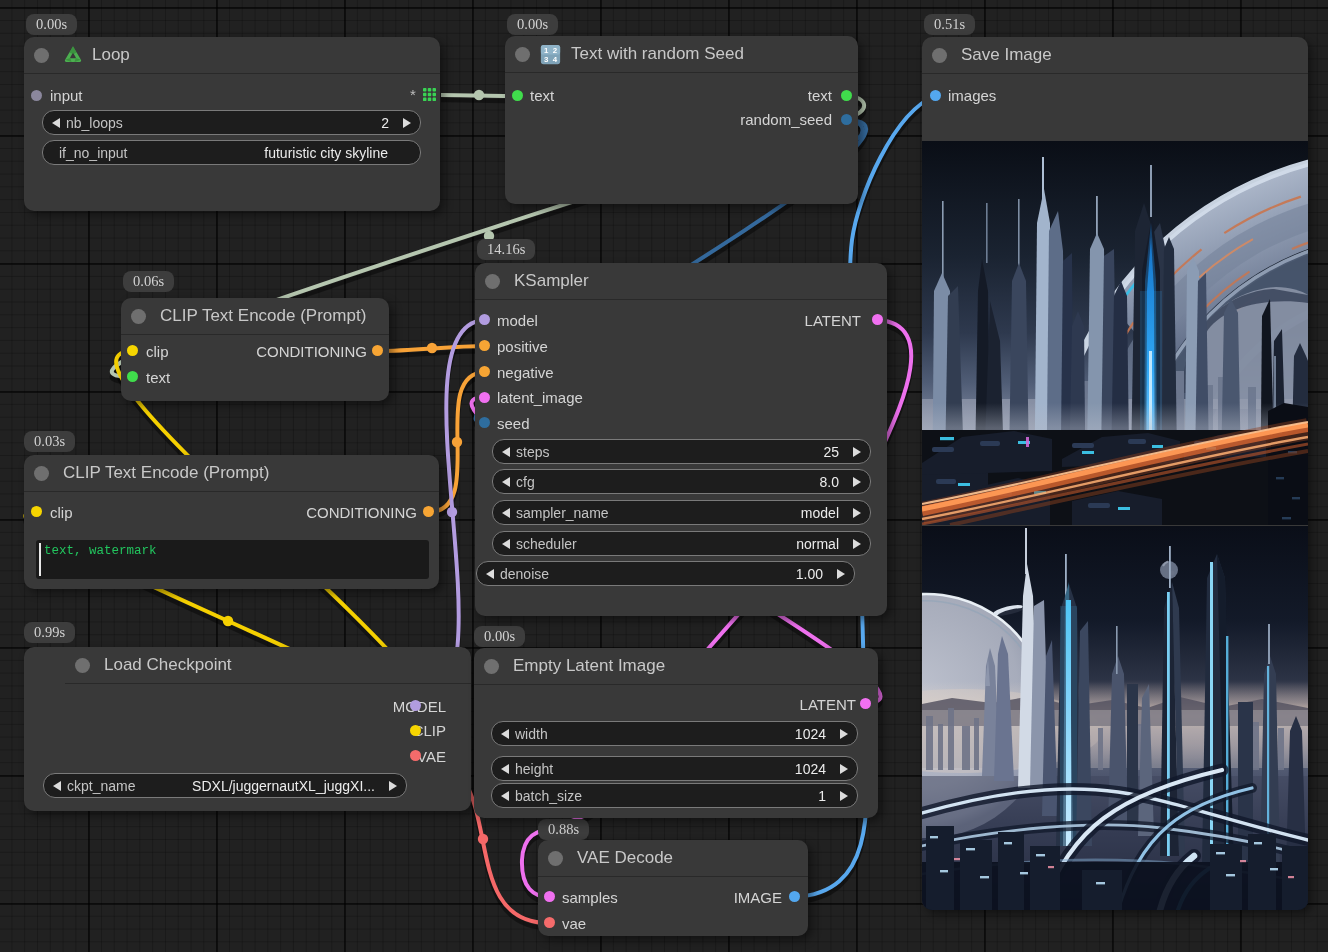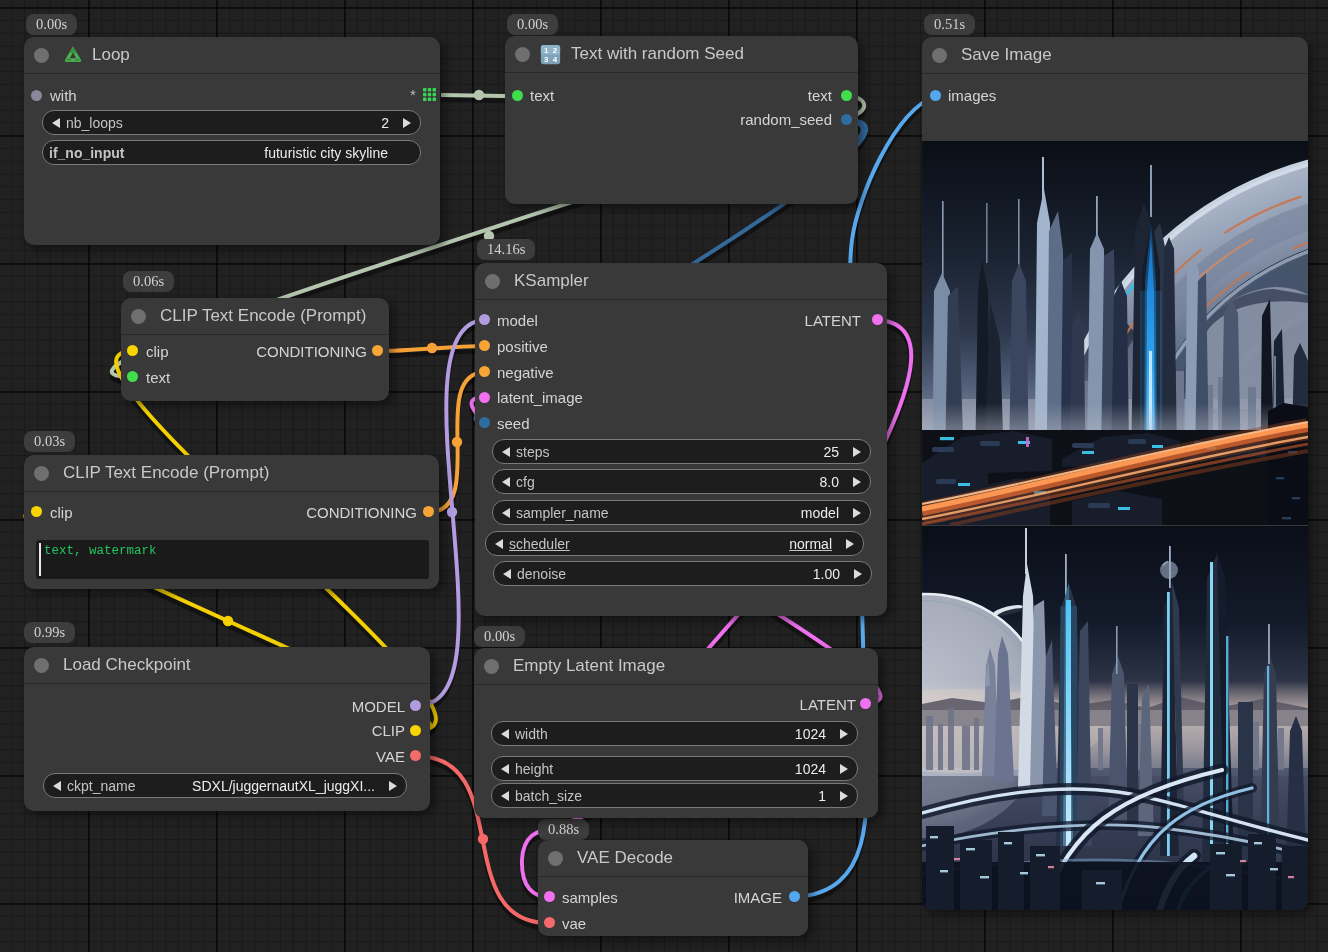--- a/index.html
+++ b/index.html
@@ -83,26 +83,26 @@
 <div class="badge" style="left:26px;top:14px;">0.00s</div>
 <div class="badge" style="left:507px;top:14px;">0.00s</div>
 <div class="badge" style="left:924px;top:14px;">0.51s</div>
 <div class="badge" style="left:477px;top:239px;">14.16s</div>
 <div class="badge" style="left:123px;top:271px;">0.06s</div>
 <div class="badge" style="left:24px;top:431px;">0.03s</div>
 <div class="badge" style="left:24px;top:622px;">0.99s</div>
 <div class="badge" style="left:474px;top:626px;">0.00s</div>
 <div class="badge" style="left:538px;top:819px;">0.88s</div>
 
-<div class="node" style="left:24px;top:37px;width:416px;height:208px;">
+<div class="node" style="left:24px;top:37px;width:416px;height:174px;">
   <div class="title"><div class="tdot"></div><svg width="22" height="22" viewBox="0 0 24 24" style="margin-right:8px;">
         <path fill-rule="evenodd" fill="#4caf50" d="M12,2.4 L16,9.2 L20.6,17.2 C21.4,18.6 20.6,19.6 19.2,19.6 L4.8,19.6 C3.4,19.6 2.6,18.6 3.4,17.2 L8,9.2 Z M12,9.4 L9.1,14.4 C8.7,15.1 9,15.6 9.8,15.6 L14.2,15.6 C15,15.6 15.3,15.1 14.9,14.4 Z"></path>
         <path fill="#2e7d32" d="M12,2.4 L16,9.2 L12.4,11.2 L8,9.2 Z M20.6,17.2 L13.6,19.6 L15,15.4 Z M3.4,17.2 L10.4,19.6 L9,15.4 Z" opacity="0.55"></path>
       </svg>Loop</div>
-  <div class="slab" style="left:26px;top:51px;">with</div>
+  <div class="slab" style="left:26px;top:51px;">input</div>
   <div class="slab" style="left:386px;top:50px;color:#bdbdbd;">*</div>
   <svg style="position:absolute;left:399px;top:51px;" width="13" height="13" viewBox="0 0 15 15">
       <g fill="#39d353">
         <rect x="0" y="0" width="4" height="4" rx="1"></rect>
         <rect x="5.5" y="0" width="4" height="4" rx="1"></rect>
         <rect x="11" y="0" width="4" height="4" rx="1"></rect>
         <rect x="0" y="5.5" width="4" height="4" rx="1"></rect>
         <rect x="5.5" y="5.5" width="4" height="4" rx="1"></rect>
         <rect x="11" y="5.5" width="4" height="4" rx="1"></rect>
         <rect x="0" y="11" width="4" height="4" rx="1"></rect>
@@ -110,21 +110,21 @@
         <rect x="11" y="11" width="4" height="4" rx="1"></rect>
       </g>
     </svg>
   <div class="pill" style="left:18px;top:73px;width:377px;justify-content:center;">
       <div class="arl"></div>
       <div class="nm">nb_loops</div>
       <div class="val">2</div>
       <div class="arr"></div>
     </div>
   <div class="pill" style="left:18px;top:103px;width:377px;">
-      <div class="nm" style="margin-left:6px;font-weight:bold;">if_no_input</div>
+      <div class="nm" style="margin-left:16px;">if_no_input</div>
       <div class="val" style="margin-right:32px;">futuristic city skyline</div>
     </div>
 </div>
 <div class="dot" style="left:31px;top:90px;background:#8b879d;"></div>
 
 <div class="node" style="left:505px;top:36px;width:353px;height:168px;">
   <div class="title"><div class="tdot" style="margin-right:10px;"></div><svg width="21" height="21" viewBox="0 0 24 24" style="margin-right:10px;">
         <rect x="1" y="1" width="22" height="22" rx="3" fill="#7fa3b8"></rect>
         <rect x="1" y="1" width="22" height="11" rx="3" fill="#8fb3c8"></rect>
         <text x="7" y="10" font-size="9" fill="#fff" font-family="Liberation Sans" text-anchor="middle" font-weight="bold">1</text>
@@ -490,27 +490,27 @@
       <div class="nm">cfg</div>
       <div class="val">8.0</div>
       <div class="arr"></div>
     </div>
   <div class="pill" style="left:17px;top:237px;width:377px;">
       <div class="arl"></div>
       <div class="nm">sampler_name</div>
       <div class="val">model</div>
       <div class="arr"></div>
     </div>
-  <div class="pill" style="left:10px;top:268px;width:377px;text-decoration:underline;">
+  <div class="pill" style="left:17px;top:268px;width:377px;">
       <div class="arl"></div>
       <div class="nm">scheduler</div>
       <div class="val">normal</div>
       <div class="arr"></div>
     </div>
-  <div class="pill" style="left:18px;top:298px;width:377px;">
+  <div class="pill" style="left:1px;top:298px;width:377px;">
       <div class="arl"></div>
       <div class="nm">denoise</div>
       <div class="val">1.00</div>
       <div class="arr"></div>
     </div>
 </div>
 <div class="dot" style="left:479px;top:314px;background:#b19ce0;"></div>
 <div class="dot" style="left:479px;top:340px;background:#f7a534;"></div>
 <div class="dot" style="left:479px;top:366px;background:#f7a534;"></div>
 <div class="dot" style="left:479px;top:392px;background:#f070f0;"></div>
@@ -532,21 +532,21 @@
   <div class="slab" style="left:26px;top:50px;">clip</div>
   <div class="rlab" style="right:22px;top:50px;">CONDITIONING</div>
   <div style="position:absolute;left:12px;top:85px;width:393px;height:39px;background:#1a1a1a;border-radius:3px;">
     <div style="position:absolute;left:3px;top:3px;width:2px;height:33px;background:#e8e8e8;"></div>
     <div style="position:absolute;left:8px;top:4px;font-family:'Liberation Mono',monospace;font-size:12.5px;color:#22c55e;">text, watermark</div>
   </div>
 </div>
 <div class="dot" style="left:31px;top:506px;background:#f6d500;"></div>
 <div class="dot" style="left:423px;top:506px;background:#f7a534;"></div>
 
-<div class="node" style="left:24px;top:647px;width:406px;height:164px;">
+<div class="node" style="left:24px;top:647px;width:406px;height:164px;padding-left:41px;">
   <div class="title"><div class="tdot" style="margin-right:14px;"></div>Load Checkpoint</div>
   <div class="rlab" style="right:25px;top:52px;">MODEL</div>
   <div class="rlab" style="right:25px;top:76px;">CLIP</div>
   <div class="rlab" style="right:25px;top:102px;">VAE</div>
   <div class="pill" style="left:19px;top:126px;width:362px;">
       <div class="arl"></div>
       <div class="nm">ckpt_name</div>
       <div class="val">SDXL/juggernautXL_juggXI...</div>
       <div class="arr"></div>
     </div>

